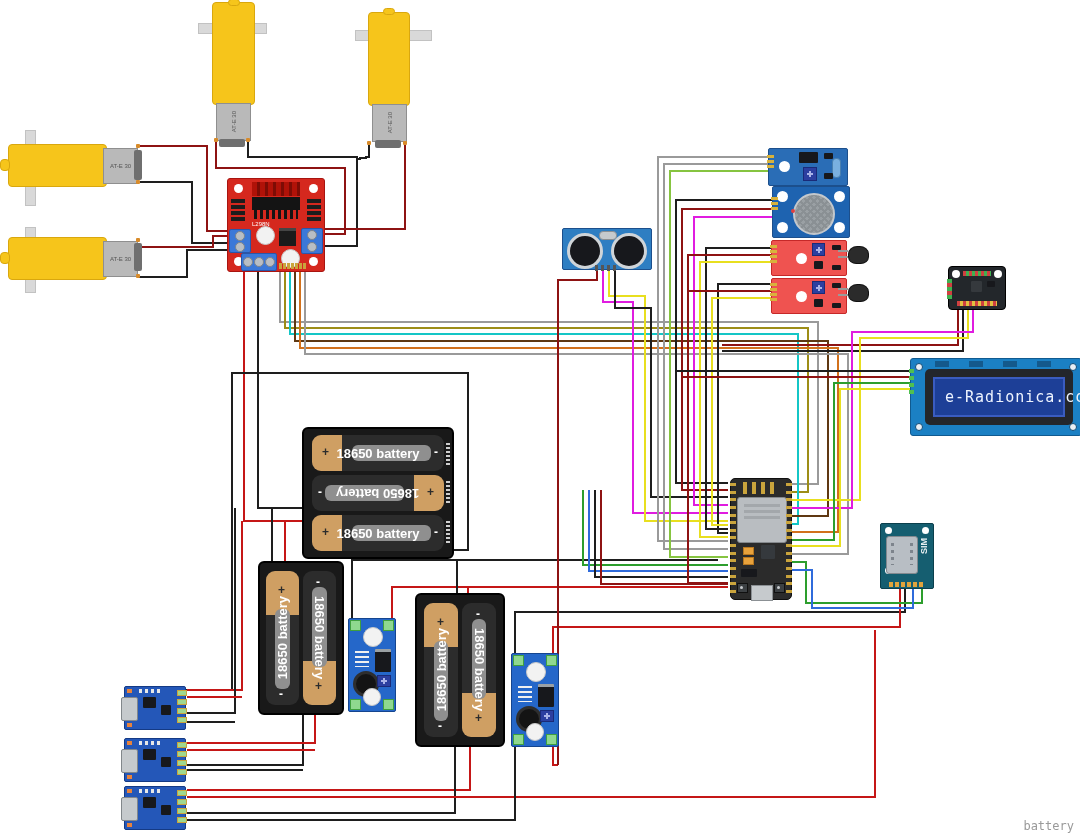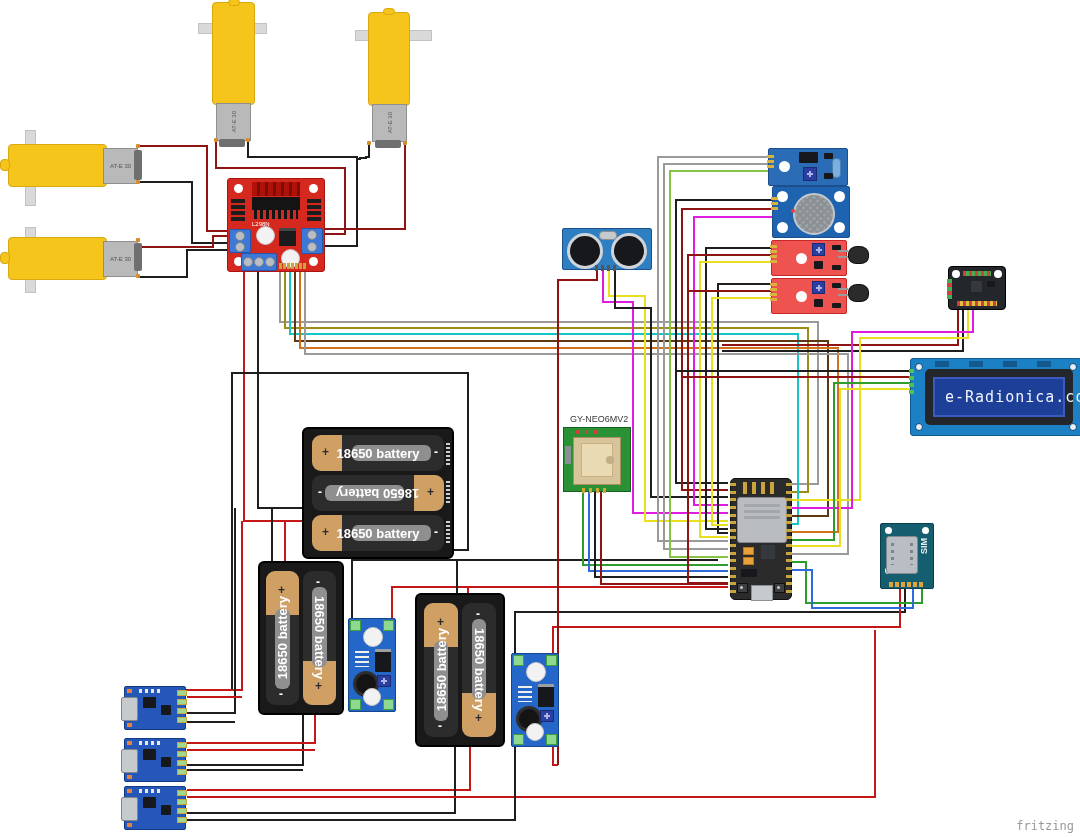--- a/index.html
+++ b/index.html
@@ -382,32 +382,20 @@
   <div class="screwdot" style="left:4px;bottom:4px;"></div>
       <div class="screwdot" style="right:4px;bottom:4px;"></div>
   <div class="abs" style="left:24px;top:2px;right:12px;height:6px;background:repeating-linear-gradient(90deg,#14598c 0 14px,transparent 14px 34px);"></div>
   <div class="lcdbez" style="left:14px;top:10px;right:8px;bottom:10px;"></div>
   <div class="lcdscr" style="left:22px;top:18px;right:16px;bottom:18px;">
     <span>e-Radionica.com</span>
   </div>
   <div class="abs" style="left:-2px;top:10px;width:5px;height:26px;background:repeating-linear-gradient(#50c050 0 4px,transparent 4px 7px);"></div>
 </div>
 
-<div class="part" style="left:560px;top:414px;width:76px;height:80px;">
-  <div class="gpslabel" style="left:10px;top:0;">GY-NEO6MV2</div>
-  <div class="abs gpsbrd" style="left:3px;top:13px;width:66px;height:63px;">
-    <div class="abs" style="left:12px;top:2px;width:22px;height:4px;background:repeating-linear-gradient(90deg,#d04040 0 3px,transparent 3px 9px);"></div>
-    <div class="ceramic" style="left:9px;top:9px;width:46px;height:46px;">
-      <div class="inner"></div>
-      <div class="abs" style="right:6px;top:18px;width:8px;height:8px;border-radius:50%;background:#c3af85;"></div>
-    </div>
-    <div class="abs" style="left:1px;top:18px;width:6px;height:18px;background:#8a8f93;"></div>
-    <div class="abs" style="left:18px;bottom:-2px;width:26px;height:5px;background:repeating-linear-gradient(90deg,#caa43c 0 3px,transparent 3px 7px);"></div>
-  </div>
-</div>
 
 <div class="part esp" style="left:730px;top:478px;width:60px;height:120px;">
   <div class="antenna" style="left:12px;top:3px;width:36px;height:12px;"></div>
   <div class="shield" style="left:6px;top:18px;width:48px;height:44px;"></div>
   <div class="pincol" style="left:-1px;top:4px;height:110px;">
     <i></i>
         <i></i>
         <i></i>
         <i></i>
         <i></i>
@@ -592,15 +580,15 @@
   <div class="chip" style="left:36px;top:18px;width:10px;height:10px;"></div>
   <div class="abs" style="left:14px;top:2px;width:24px;height:4px;background:repeating-linear-gradient(90deg,#e8e8e8 0 3px,transparent 3px 6px);"></div>
   <div class="tppads" style="right:-2px;top:3px;">
         <i></i>
         <i></i>
         <i></i>
         <i></i>
       </div>
 </div>
 
-<div class="watermark" style="right:6px;bottom:4px;">fritzing</div>
+<div class="watermark" style="right:6px;bottom:4px;">battery</div>
 
 </div>
 
 </body></html>

